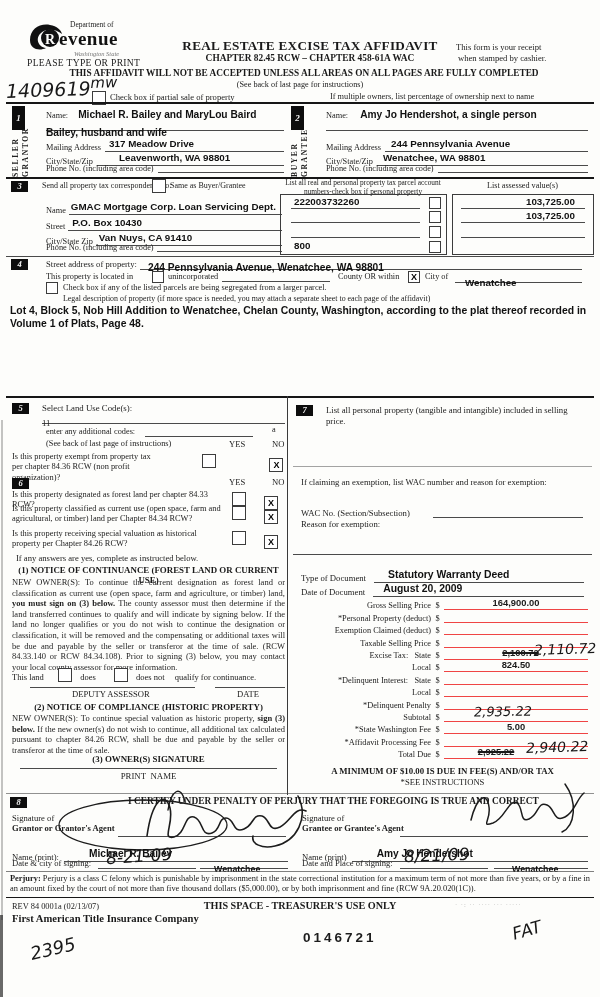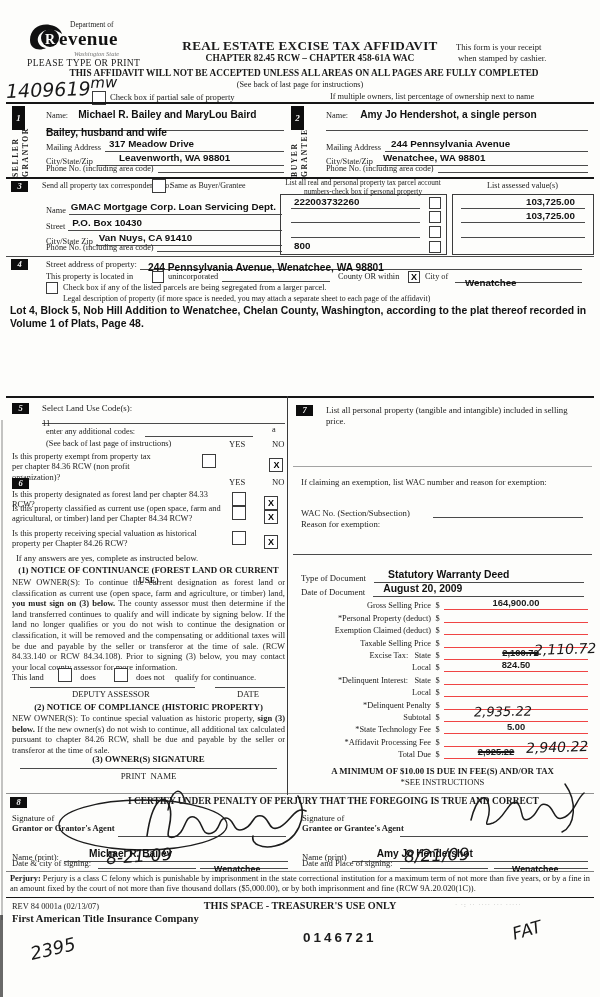--- a/index.html
+++ b/index.html
@@ -356,21 +356,21 @@
         <span class="mcell"><span></span></span>
       </div>
       <div class="mrow">
         <span class="mlab">Subtotal</span>
           <span class="mdollar">$</span>
         <span class="mcell">
           <span class="hw" style="position:absolute;left:30px;top:-5px;font-size:13px;font-weight:400;transform:rotate(-1deg);">2,935.22</span>
         </span>
       </div>
       <div class="mrow">
-        <span class="mlab">*State Technology Fee</span>
+        <span class="mlab">*State Washington Fee</span>
           <span class="mdollar">$</span>
         <span class="mcell"><span>5.00</span></span>
       </div>
       <div class="mrow">
         <span class="mlab">*Affidavit Processing Fee</span>
           <span class="mdollar">$</span>
         <span class="mcell"><span></span></span>
       </div>
       <div class="mrow">
         <span class="mlab">Total Due</span>

